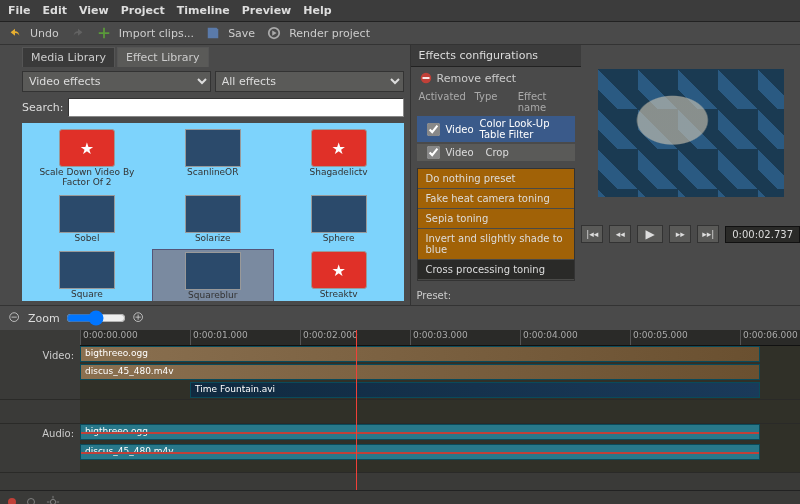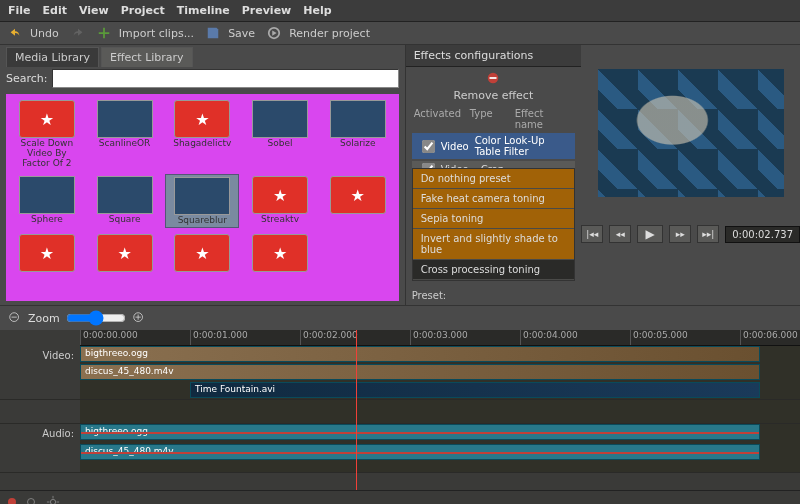--- a/index.html
+++ b/index.html
@@ -2,38 +2,38 @@
 <html><head>
 <meta charset="utf-8">
 <style>
 * { margin:0; padding:0; box-sizing:border-box; font-family:"DejaVu Sans",Arial,sans-serif; }
 body { background:#4a4a4a; color:#ddd; font-size:11px; width:800px; height:504px; overflow:hidden; }
 .menubar { display:flex; gap:12px; padding:4px 8px; background:#3c3c3c; border-bottom:1px solid #222; }
 .menubar span { cursor:default;font-weight:bold; }
 .toolbar { display:flex; gap:12px; padding:4px 8px; background:#4a4a4a; align-items:center; border-bottom:1px solid #333; }
 .toolbar .tb-item { display:flex; align-items:center; gap:8px; color:#ccc; }
 .toolbar .tb-item svg { width:14px; height:14px; }
-.main { display:flex; height:260px; }
+.main { display:flex; height:260px;margin-left:16px; }
 .left-panel { width:416px; background:#4a4a4a; border-right:1px solid #333; display:flex; flex-direction:column; }
 .tabs { display:flex; gap:2px; padding:2px 6px 0 6px; }
 .tab { padding:3px 8px; background:#3a3a3a; border:1px solid #555; border-bottom:none; color:#ccc; }
 .tab.active { background:#5a5a58; }
 .filter-row { display:flex; gap:4px; padding:4px 6px; }
 .filter-row select { flex:1; background:#5a5a58; color:#ddd; border:1px solid #333; padding:2px; font-size:11px; }
 .search-row { display:flex; align-items:center; gap:4px; padding:2px 6px; }
 .search-row input { flex:1; background:#fff; border:1px inset #888; padding:2px; font-size:11px; }
-.thumbs { flex:1; background:#d946ef; margin:4px 6px; overflow:auto; display:grid; grid-template-columns:repeat(5,1fr); gap:4px; padding:4px; align-content:start; }
+.thumbs { flex:1; background:#7dd3fc; margin:4px 6px; overflow:auto; display:grid; grid-template-columns:repeat(3,1fr); gap:4px; padding:4px; align-content:start; }
 .thumb { display:flex; flex-direction:column; align-items:center; text-align:center; font-size:9px; color:#333; cursor:pointer; padding:2px; }
 .thumb.selected { background:#7a8aa0; border:1px solid #557;text-align:right; }
 .thumb .ticon { width:56px; height:38px; background:#2b4a6b; border:1px solid #999; display:flex; align-items:center; justify-content:center; }
 .thumb .ticon.shirt { background:#e03028; border-radius:3px; position:relative; }
 .thumb .ticon.shirt::before{content:"★";color:#fff;font-size:16px;}
 .center-panel { width:180px; background:#4a4a4a; display:flex; flex-direction:column; position:relative; }
 .panel-title { padding:4px 8px; background:#3c3c3c; border-bottom:1px solid #222; }
-.remove-row { display:flex; align-items:center; gap:4px; padding:4px 8px; color:#ccc;flex-direction:column; }
+.remove-row { display:flex; align-items:center; gap:4px; padding:4px 8px; color:#ccc; }
 .remove-row svg{width:14px;height:14px;}
 .fx-header { display:flex; gap:12px; padding:2px 8px; font-size:10px; color:#aaa; }
 .fx-row { display:flex; gap:6px; padding:2px 10px; align-items:center; font-size:10px; background:#5a5a58; margin:1px 6px; }
 .fx-row.hl{ background:#3a5a8a; color:#fff; }
 .fx-row input[type=checkbox]{ accent-color:#888; }
 .preset-pop { position:absolute; left:6px; bottom:24px; right:6px; background:#a16207; border:1px solid #333; }
 .preset-pop div { padding:4px 8px; color:#ddd; font-size:10px; border-bottom:1px solid #4a4a48; }
 .preset-pop div.sel { background:#2a2a28; }
 .preset-label { position:absolute; left:6px; bottom:4px; font-size:10px; color:#ccc; }
 .right-panel { flex:1; background:#4a4a4a; display:flex; flex-direction:column; align-items:center; }
@@ -103,20 +103,24 @@
   </div>
 </div>
 
 <div class="main">
 
   <div class="left-panel">
     <div class="tabs">
       <div class="tab">Media Library</div>
       <div class="tab active">Effect Library</div>
     </div>
+    <div class="filter-row">
+      <select><option>Video effects</option></select>
+      <select><option>All effects</option></select>
+    </div>
     <div class="search-row">
       <span>Search:</span>
       <input value="" style="">
     </div>
     <div class="thumbs" id="thumb-grid">
         <div class="thumb">
           <div class="ticon shirt"></div>
           <span>Scale Down Video By Factor Of 2</span>
         </div>
         <div class="thumb">

